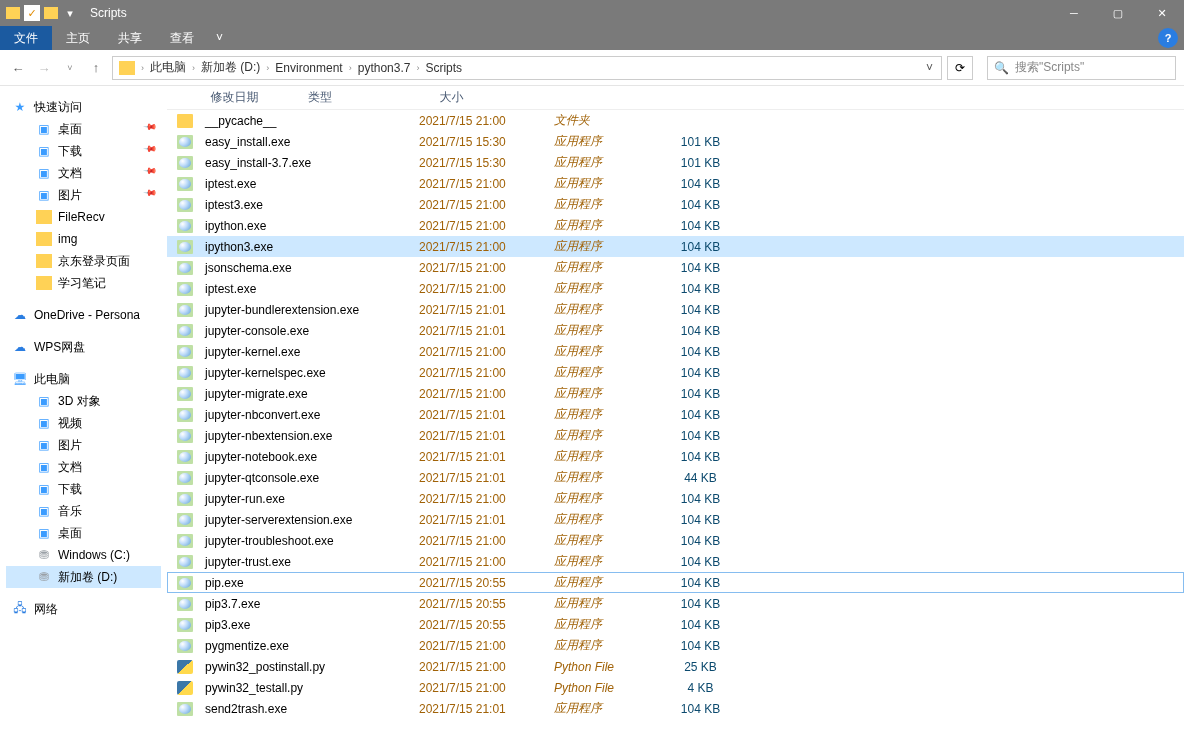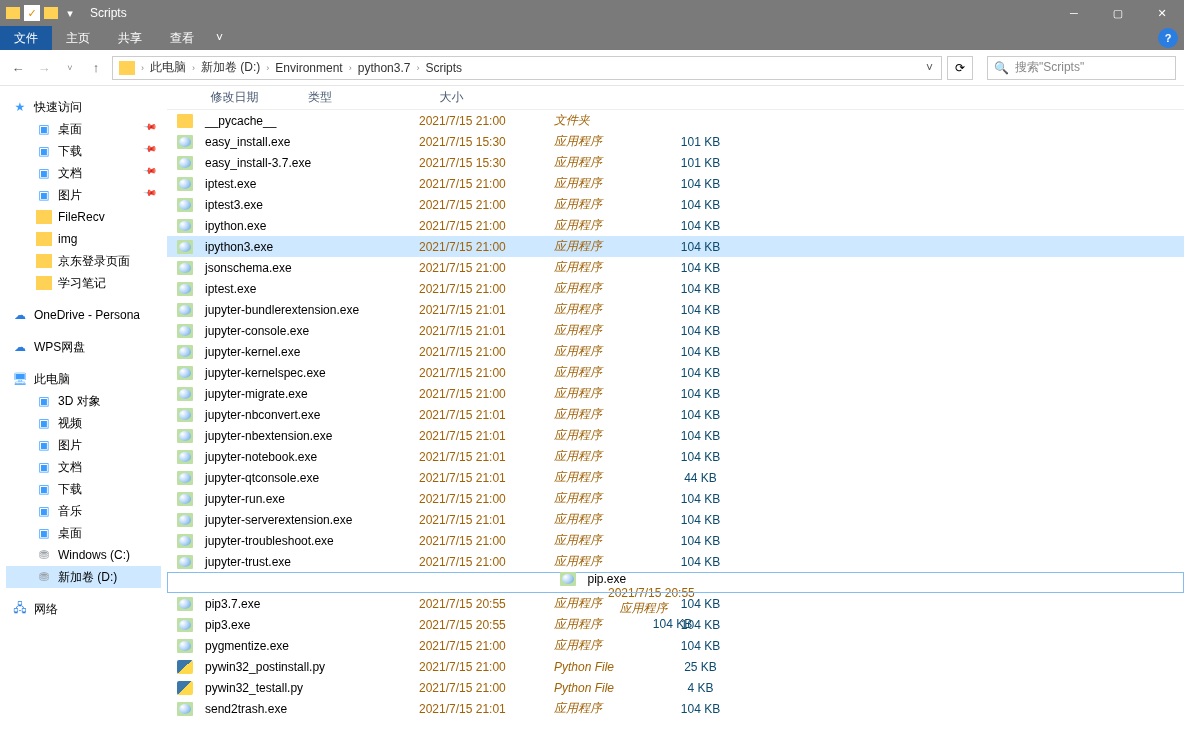--- a/index.html
+++ b/index.html
@@ -42,21 +42,21 @@
 .main { flex:1; display:flex; flex-direction:column; }
 .cols { height:24px; display:flex; align-items:center; border-bottom:1px solid #eee; color:#495a73; }
 .cols div { padding:0 6px; }
 .c-name { width:252px; padding-left:10px !important; }
 .c-date { width:135px;text-align:center; }
 .c-type { width:112px; }
 .c-size { width:75px; text-align:center; }
 .list { overflow:auto; scrollbar-width:thin; }
 .row { height:21px; display:flex; align-items:center; }
 .row.hl { background:#cde8ff; }
-.row.focus { outline:1px solid #86bdf0; outline-offset:-1px;flex-direction:column; }
+.row.focus { outline:1px solid #86bdf0; outline-offset:-1px; }
 .r-name { width:252px; display:flex; align-items:center; gap:12px; padding-left:10px; }
 .r-ico { width:16px; height:14px; display:inline-block; background:#ffd256; border-radius:1px; position:relative; }
 .r-ico.exe { background:#bfe0a5; }
 .r-ico.exe::after { content:""; position:absolute; inset:2px 2px 2px 2px; background:radial-gradient(circle at 30% 30%, #fff 0%, #c1ddfa 40%, #5ea1d6 100%); border-radius:50%; }
 .r-ico.py { background:linear-gradient(135deg,#3b77a8 50%,#ffd94c 50%); border-radius:2px; }
 .r-date { width:135px; color:#a16207; }
 .r-type { width:112px; color:#a16207;font-style:italic; }
 .r-size { width:75px; text-align:center; color:#0c4a6e; padding-right:6px; }
 </style>
 </head>

